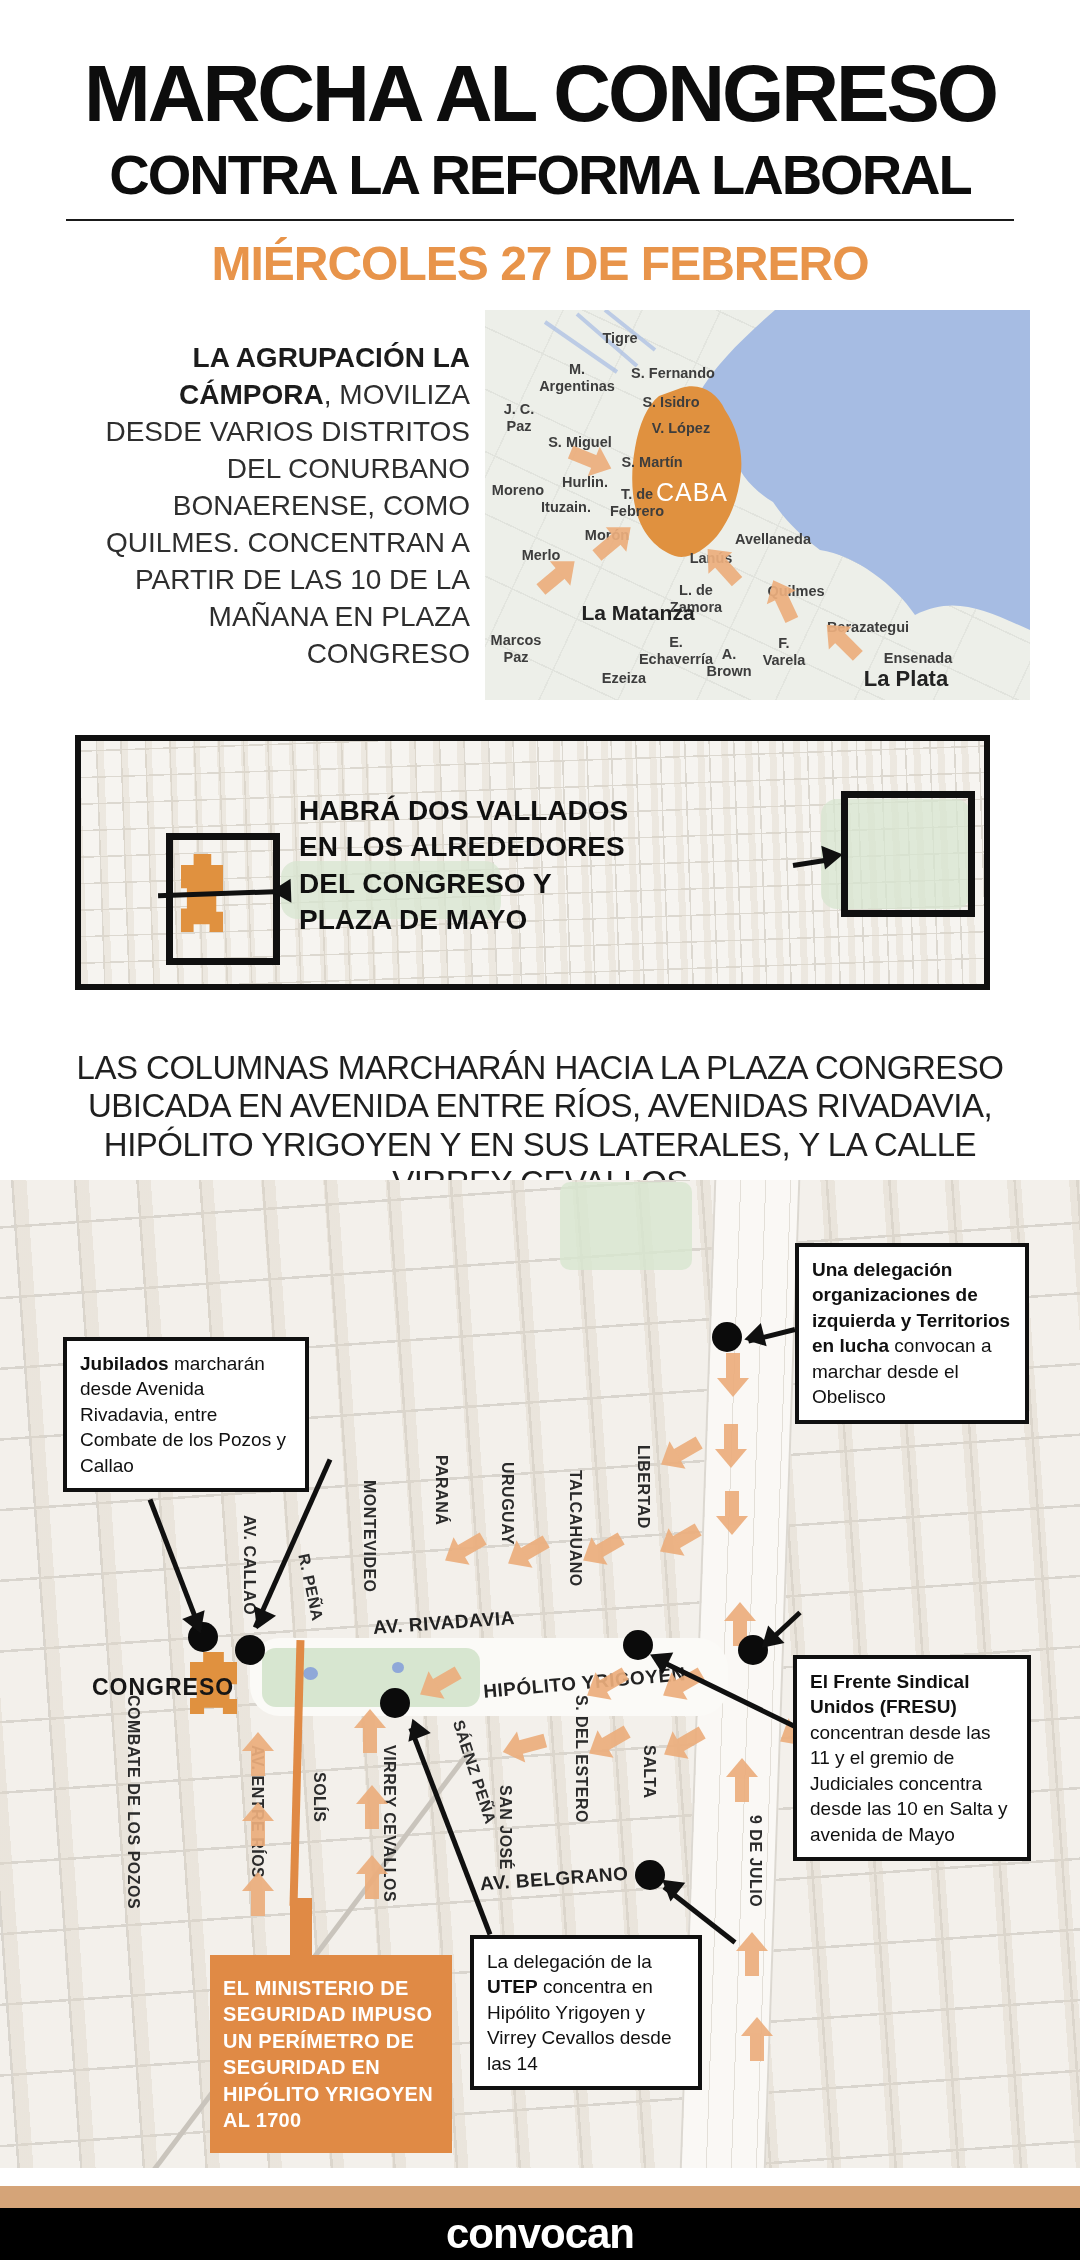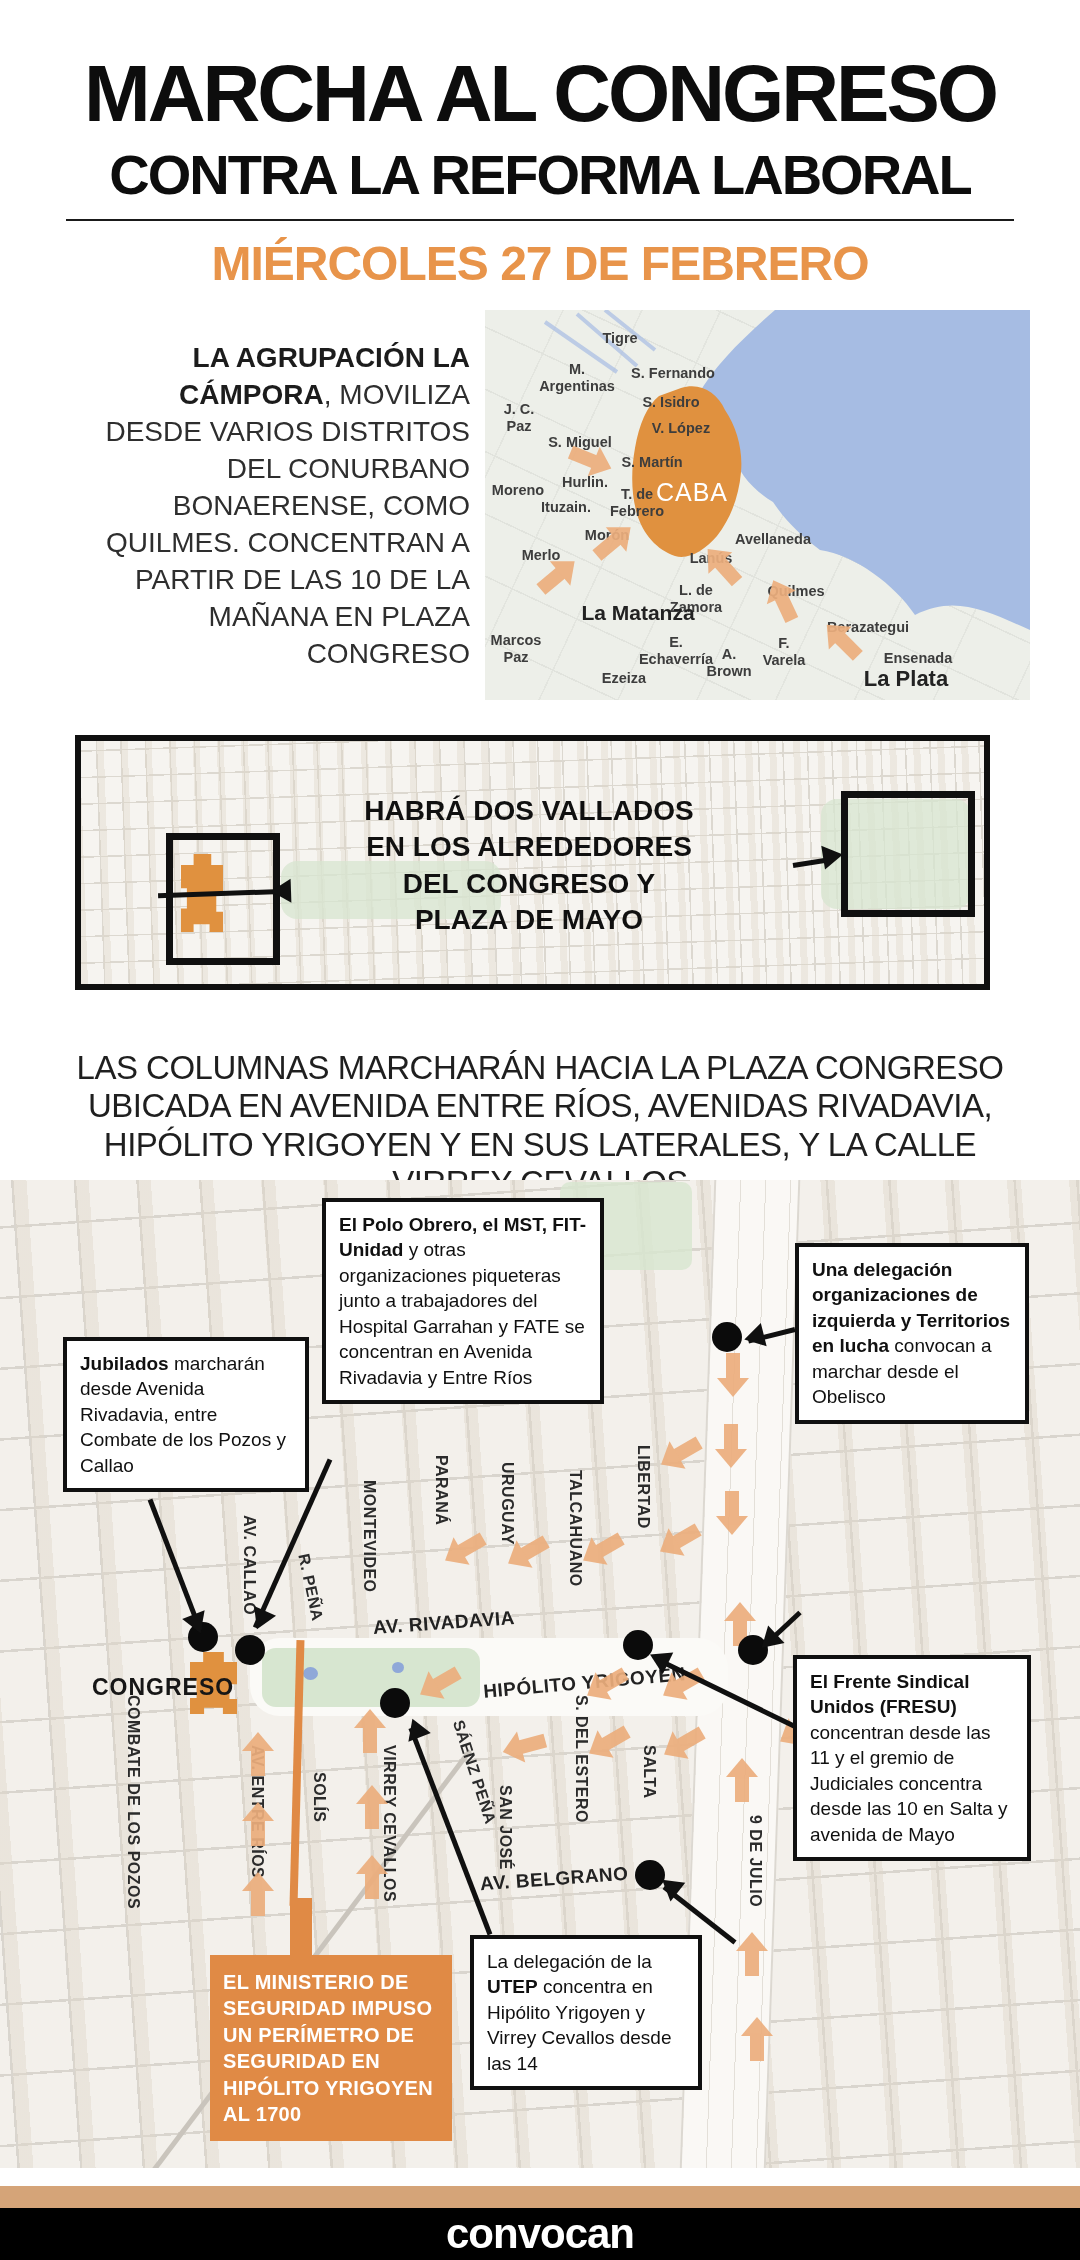--- a/index.html
+++ b/index.html
@@ -34,21 +34,21 @@
   .oarr::after{content:"";position:absolute;left:27px;top:0;width:0;height:0;
                border-left:19px solid #ECAE7D;border-top:16px solid transparent;border-bottom:16px solid transparent;}
   
   .vallados{position:absolute;left:75px;top:735px;width:903px;height:243px;border:6px solid #101010;
             overflow:hidden;
             background:
              repeating-linear-gradient(88deg,rgba(222,214,200,.4) 0 7px,transparent 7px 24px),
              repeating-linear-gradient(-2deg,transparent 0 25px,#DCD8D0 25px 26.5px),
              repeating-linear-gradient(88deg,transparent 0 23px,#DCD8D0 23px 24.5px),
              #F6F4F0;}
-  .vtext{position:absolute;left:218px;top:52px;width:460px;text-align:center;font-size:28px;
+  .vtext{position:absolute;left:218px;top:52px;width:460px;font-size:28px;
          font-weight:800;line-height:1.3;color:#101010;white-space:pre-line;}
   .vrect{position:absolute;border:7px solid #101010;}
   .vgreen{position:absolute;background:#D7E6D0;border-radius:16px;opacity:.75;}
   .cline{position:absolute;height:5px;background:#101010;transform-origin:0 50%;}
   .chead{position:absolute;width:0;height:0;border-left:20px solid #101010;
          border-top:12px solid transparent;border-bottom:12px solid transparent;transform-origin:50% 50%;}
   
   .march{position:absolute;left:50px;top:1016px;width:980px;text-align:center;font-size:33px;
          line-height:1.16;font-weight:400;letter-spacing:-.5px;color:#1f1f1f;}
   
@@ -72,21 +72,21 @@
   .ostem{position:absolute;left:290px;top:718px;width:22px;height:60px;background:#E08A45;}
   .slab{position:absolute;font-size:16px;font-weight:700;letter-spacing:.5px;color:#2b2b2b;
         white-space:nowrap;transform-origin:0 0;transform:rotate(90deg);}
   .hlab{position:absolute;font-size:19px;font-weight:700;letter-spacing:.5px;color:#222;white-space:nowrap;}
   .congresolab{position:absolute;left:92px;top:494px;font-size:23px;font-weight:800;letter-spacing:1px;color:#161616;}
   .dot{position:absolute;width:30px;height:30px;border-radius:50%;background:#0b0b0b;transform:translate(-50%,-50%);}
   .cbox{position:absolute;background:#fff;border:4px solid #101010;padding:10px 13px;
         font-size:19px;line-height:1.34;color:#101010;}
   .cbox b{font-weight:700;}
   .obox{position:absolute;left:210px;top:775px;width:216px;background:#E08A45;color:#fff;
-        padding:14px 13px;font-size:20px;font-weight:800;line-height:1.32;letter-spacing:.3px;}
+        padding:20px 13px;font-size:20px;font-weight:800;line-height:1.32;letter-spacing:.3px;}
   
   .gapbar{position:absolute;left:0;top:2168px;width:1080px;height:18px;background:#fff;}
   .tanbar{position:absolute;left:0;top:2186px;width:1080px;height:22px;background:#D5A478;}
   .footer{position:absolute;left:0;top:2208px;width:1080px;height:52px;background:#000;
           display:flex;align-items:center;justify-content:center;}
   .footer span{color:#fff;font-size:42px;font-weight:700;letter-spacing:-1px;}
 </style>
 </head>
 <body>
 
@@ -249,21 +249,20 @@
     <div class="cline" style="left:800px;top:430px;width:48px;transform:rotate(137deg)"></div>
     <div class="chead" style="left:759px;top:449px;transform:rotate(137deg)"></div>
     <div class="cline" style="left:797px;top:545px;width:157px;transform:rotate(206deg)"></div>
     <div class="chead" style="left:649px;top:467px;transform:rotate(206deg)"></div>
     <div class="cline" style="left:490px;top:752px;width:221px;transform:rotate(249deg)"></div>
     <div class="chead" style="left:406px;top:536px;transform:rotate(249deg)"></div>
     <div class="cline" style="left:735px;top:760px;width:90px;transform:rotate(218deg)"></div>
     <div class="chead" style="left:660px;top:694px;transform:rotate(218deg)"></div>
 
     <div class="cbox" style="left:63px;top:157px;width:212px"><b>Jubilados</b><span> marcharán desde Avenida Rivadavia, entre Combate de los Pozos y Callao</span></div>
-    <div class="cbox" style="left:322px;top:18px;width:248px"><b>El Polo Obrero, el MST, FIT-Unidad</b><span> y otras organizaciones piqueteras junto a trabajadores del Hospital Garrahan y FATE se concentran en Avenida Rivadavia y Entre Ríos</span></div>
     <div class="cbox" style="left:795px;top:63px;width:200px"><b>Una delegación organizaciones de izquierda y Territorios en lucha</b><span> convocan a marchar desde el Obelisco</span></div>
     <div class="cbox" style="left:793px;top:475px;width:204px"><b>El Frente Sindical Unidos (FRESU)</b><span> concentran desde las 11 y el gremio de Judiciales concentra desde las 10 en Salta y avenida de Mayo</span></div>
     <div class="cbox" style="left:470px;top:755px;width:198px"><span>La delegación de la </span><b>UTEP</b><span> concentra en Hipólito Yrigoyen y Virrey Cevallos desde las 14</span></div>
     <div class="obox">EL MINISTERIO DE SEGURIDAD IMPUSO UN PERÍMETRO DE SEGURIDAD EN HIPÓLITO YRIGOYEN AL 1700</div>
   </div>
 
   <div class="gapbar"></div>
   <div class="tanbar"></div>
   <div class="footer">
       <span>convocan</span>

